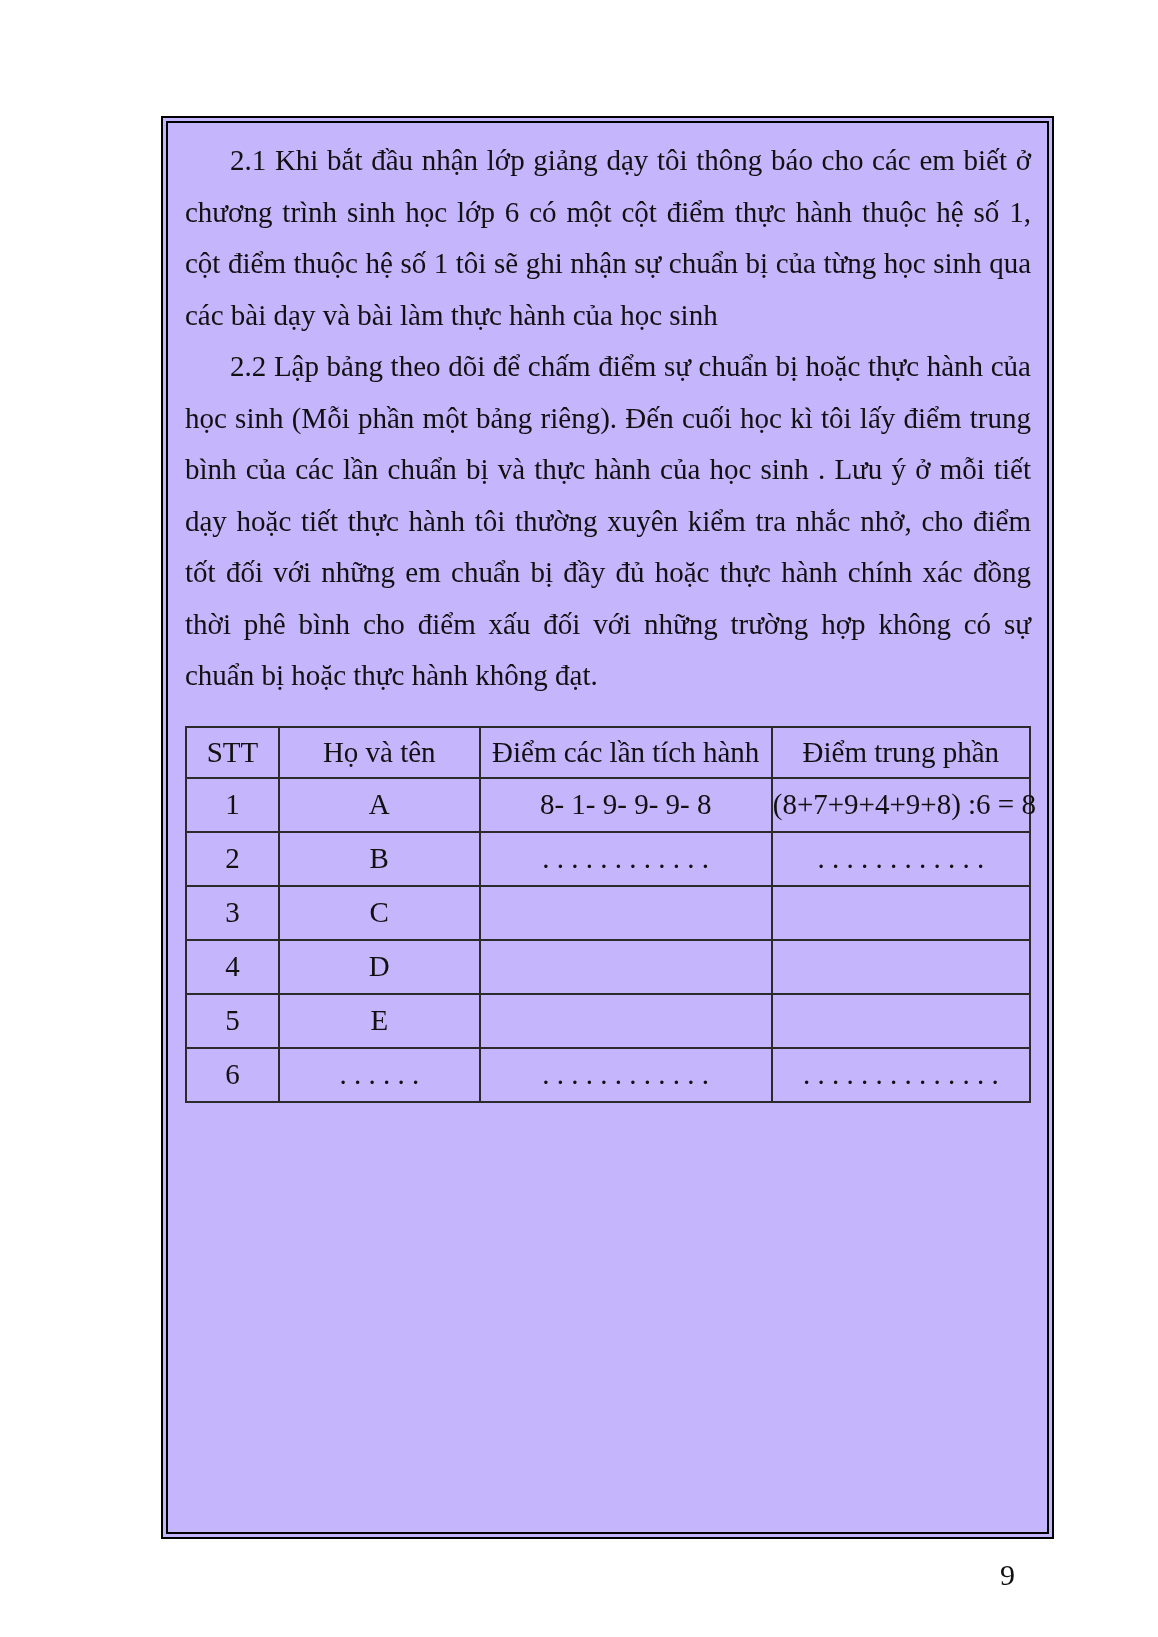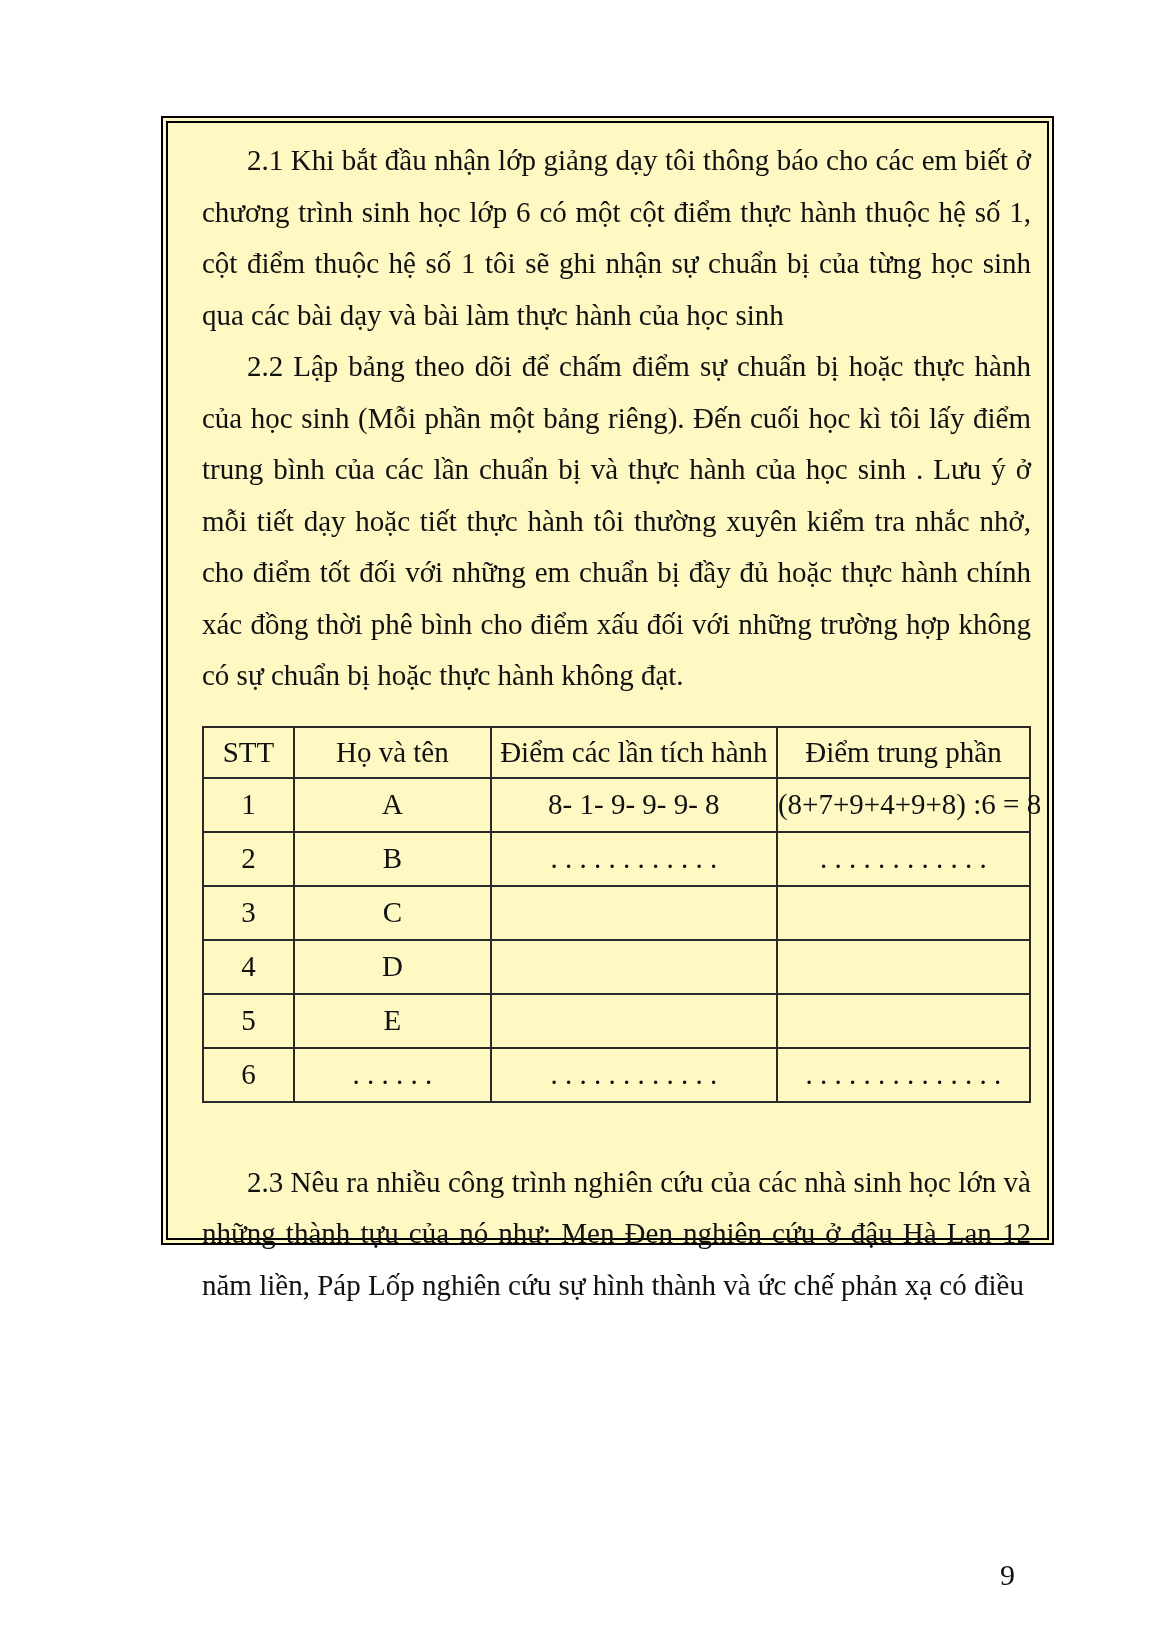--- a/index.html
+++ b/index.html
@@ -10,38 +10,37 @@
     position: relative;
     font-family: "Liberation Serif", serif;
     color: #111111;
     overflow: hidden;
   }
   .page-frame {
     position: absolute;
     left: 161px;
     top: 116px;
     width: 893px;
-    height: 1129px;
+    height: 1423px;
     border: 7px double #000000;
-    background: #fef9c3;
-    padding: 12px 16px 0 34px;
+    background: #c4b5fd;
+    padding: 12px 16px 0 17px;
   }
   .para {
     font-size: 29px;
     line-height: 51.5px;
     text-align: justify;
     text-indent: 45px;
     color: #111111;
   }
   .score-table {
     width: 100%;
     border-collapse: collapse;
     table-layout: fixed;
     margin-top: 24px;
-    margin-bottom: 54px;
   }
   .score-table th,
   .score-table td {
     border: 2px solid #2b2b2b;
     font-weight: normal;
     font-size: 29px;
     text-align: center;
     vertical-align: middle;
     padding: 0;
     white-space: nowrap;
@@ -119,17 +118,16 @@
       <tr>
         <td>6</td>
         <td>. . . . . .</td>
         <td>. . . . . . . . . . . .</td>
         <td>. . . . . . . . . . . . . .</td>
       </tr>
     </tbody>
   </table>
 
 
-  <p class="para">2.3 Nêu ra nhiều công trình nghiên cứu của các nhà sinh học lớn và những thành tựu của nó như: Men Đen nghiên cứu ở đậu Hà Lan 12 năm liền, Páp Lốp nghiên cứu sự hình thành và ức chế  phản xạ có điều</p>
 
 </div>
 
 <div class="page-number">9</div>
 
 </body></html>

